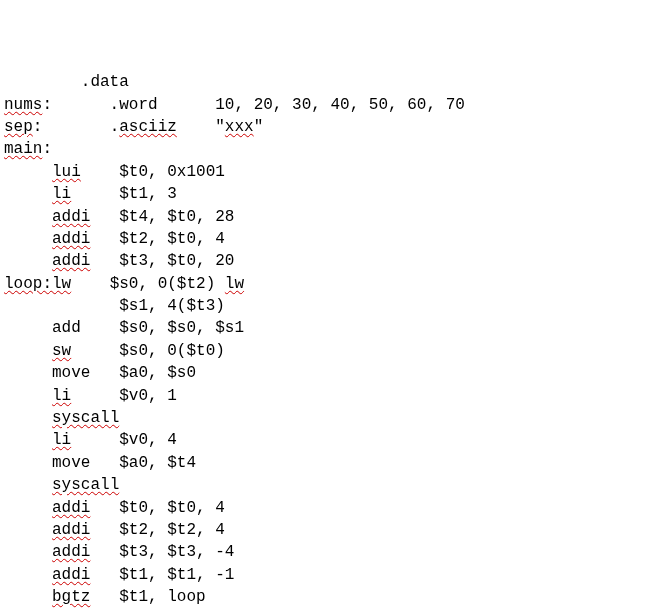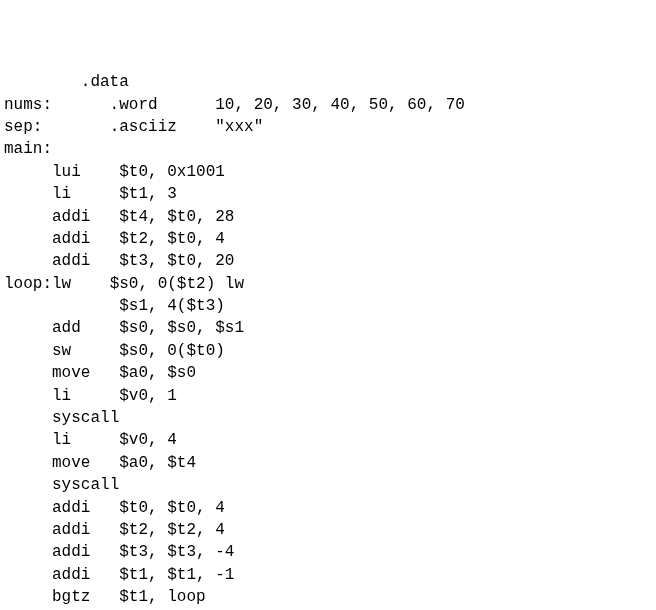--- a/index.html
+++ b/index.html
@@ -6,20 +6,21 @@
     font-family: "Courier New", Courier, monospace;
     font-size: 16px;
     background: #ffffff;
     color: #000000;
     margin: 0;
     padding: 4px;
     line-height: 1.4;
     white-space: pre;
   }
   .squiggle {
+    text-decoration: underline;
     text-decoration-style: wavy;
     text-decoration-color: #cc0000;
     text-decoration-thickness: 1px;
     text-underline-offset: 2px;
     margin-top: 7px;
   }
   .w { display: inline; }
 </style>
 </head>
 <body>

